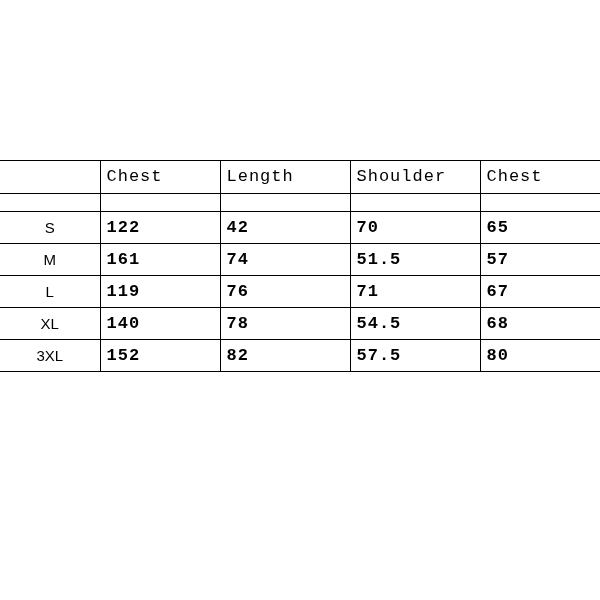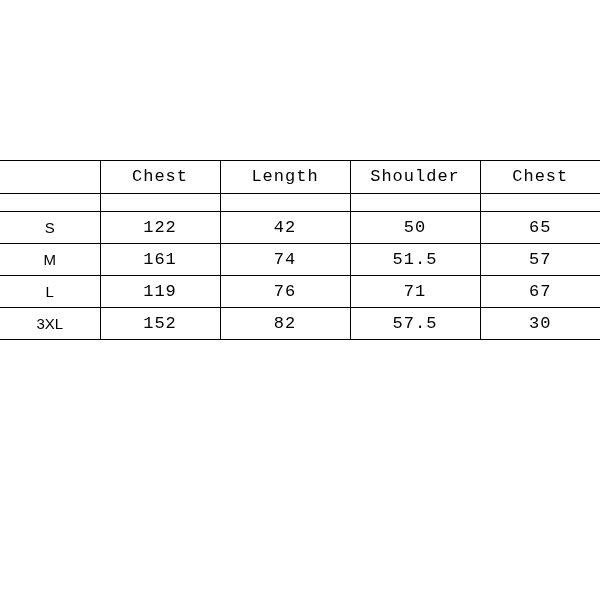--- a/index.html
+++ b/index.html
@@ -41,37 +41,38 @@
   
   td:last-child, th:last-child {
   }
   col.size   { width: 100px; }
   col.chest  { width: 120px; }
   col.length { width: 130px; }
   col.shoulder{ width: 130px; }
   col.sleeve { width: 120px; }
 
   .hdr {
-    text-align: center;
+    text-align: left;
     font-family: "Courier New", monospace;
     letter-spacing: 1px;
   }
   .blankrow td {
     
     height: 18px;
   }
   .sizecell {
     text-align: center;
     font-family: Arial, Helvetica, sans-serif;
     font-size: 15px;
   }
   .num {
-    text-align: center;
+    text-align: left;
     font-family: "Courier New", monospace;
     letter-spacing: 1px;
+    font-weight: bold;
   }
 </style>
 </head>
 <body>
 
 <div class="sheet">
   <table>
     <colgroup>
       <col class="size">
       <col class="chest">
@@ -91,39 +92,46 @@
       <td></td>
           <td></td>
           <td></td>
           <td></td>
           <td></td>
     </tr>
     <tr>
       <td class="sizecell">S</td>
       <td class="num">122</td>
       <td class="num">42</td>
-      <td class="num">50</td>
+      <td class="num">70</td>
       <td class="num">65</td>
     </tr>
     <tr>
       <td class="sizecell">M</td>
       <td class="num">161</td>
       <td class="num">74</td>
       <td class="num">51.5</td>
       <td class="num">57</td>
     </tr>
     <tr>
       <td class="sizecell">L</td>
       <td class="num">119</td>
       <td class="num">76</td>
       <td class="num">71</td>
       <td class="num">67</td>
     </tr>
     <tr>
+      <td class="sizecell">XL</td>
+      <td class="num">140</td>
+      <td class="num">78</td>
+      <td class="num">54.5</td>
+      <td class="num">68</td>
+    </tr>
+    <tr>
       <td class="sizecell">3XL</td>
       <td class="num">152</td>
       <td class="num">82</td>
       <td class="num">57.5</td>
-      <td class="num">30</td>
+      <td class="num">80</td>
     </tr>
   </tbody>
     </table>
 </div>
 
 </body></html>

